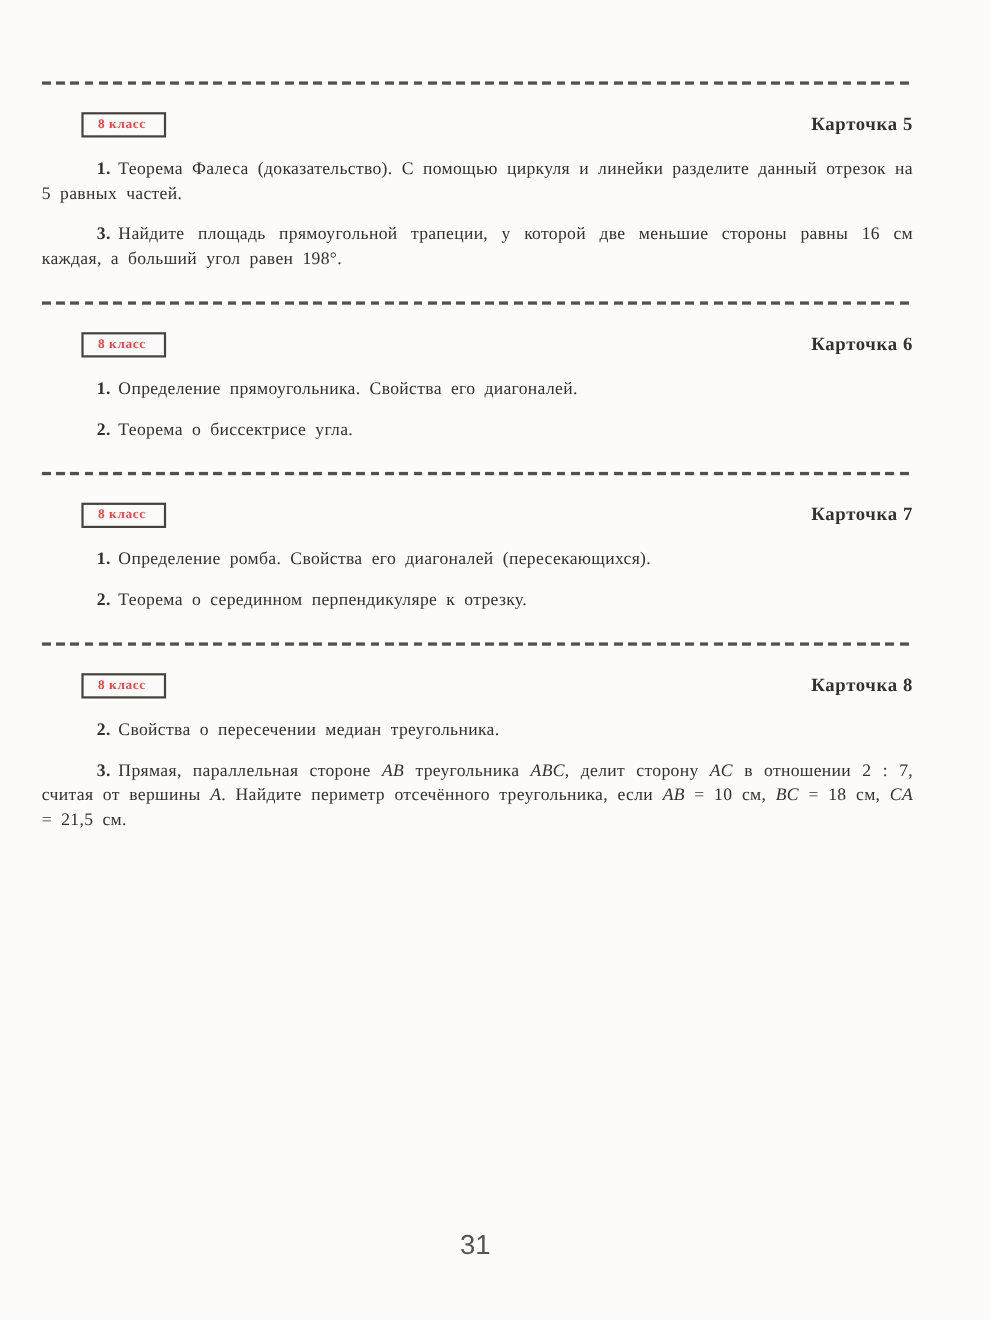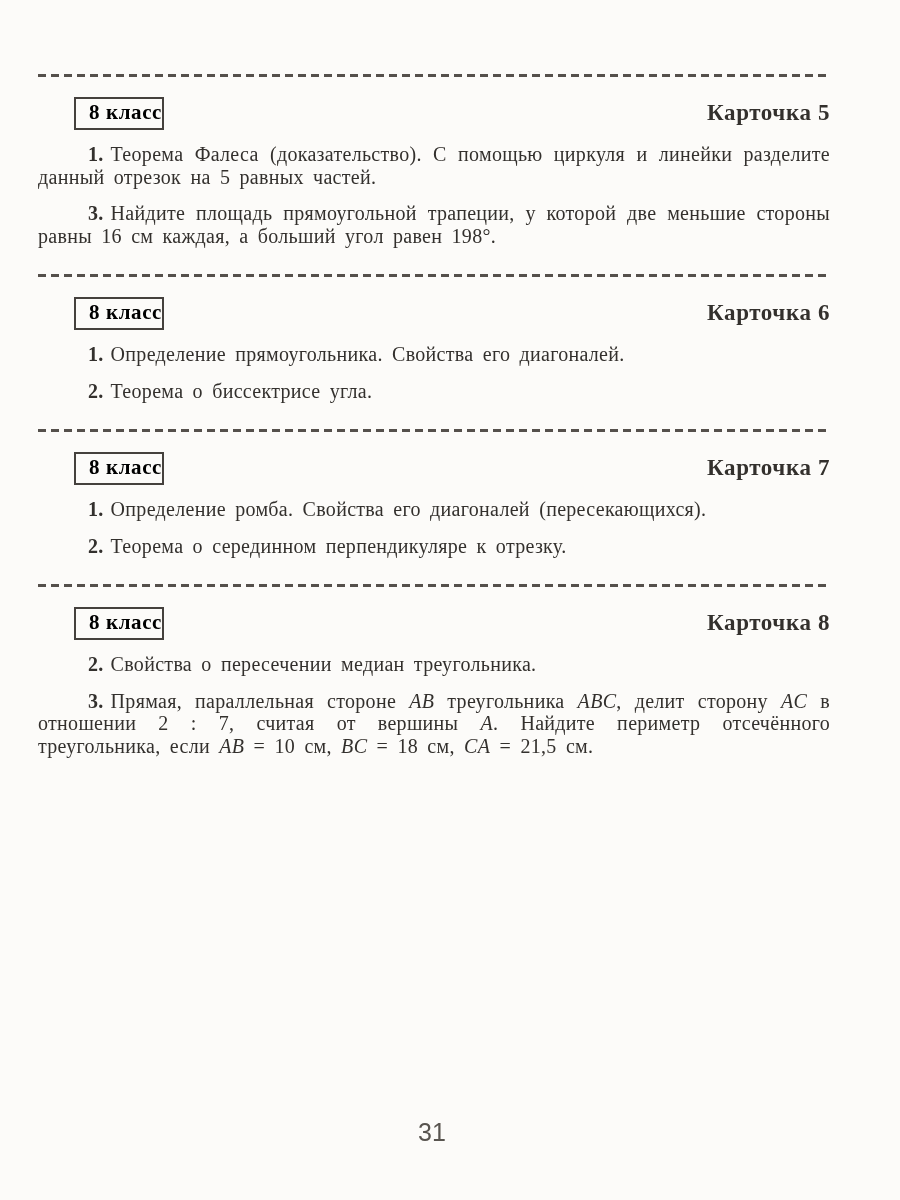--- a/index.html
+++ b/index.html
@@ -30,36 +30,36 @@
   .header-row {
     display: flex;
     justify-content: space-between;
     align-items: center;
     margin: 20px 0 12px 36px;
     height: 32px;
   }
   .grade-badge {
     display: inline-block;
     border: 2px solid #45413d;
-    padding: 1px 0 3px 13px;
+    padding: 1px 16px 3px 13px;
     font-weight: bold;
-    font-size: 21px;
+    font-size: 12px;
     letter-spacing: 0.6px;
-    color: #000000;
+    color: #ef4444;
   }
   .card-title {
     font-weight: bold;
-    font-size: 23px;
+    font-size: 17px;
     letter-spacing: 0.6px;
   }
   .problem {
     margin: 14px 0 0 0;
     text-align: justify;
     text-indent: 50px;
-    font-size: 20px;
+    font-size: 16px;
     line-height: 22.5px;
     letter-spacing: 0.3px;
     word-spacing: 4px;
   }
   .problem .num {
     font-weight: bold;
     margin-right: 7px;
   }
   .it { font-style: italic; }
   .page-number {

